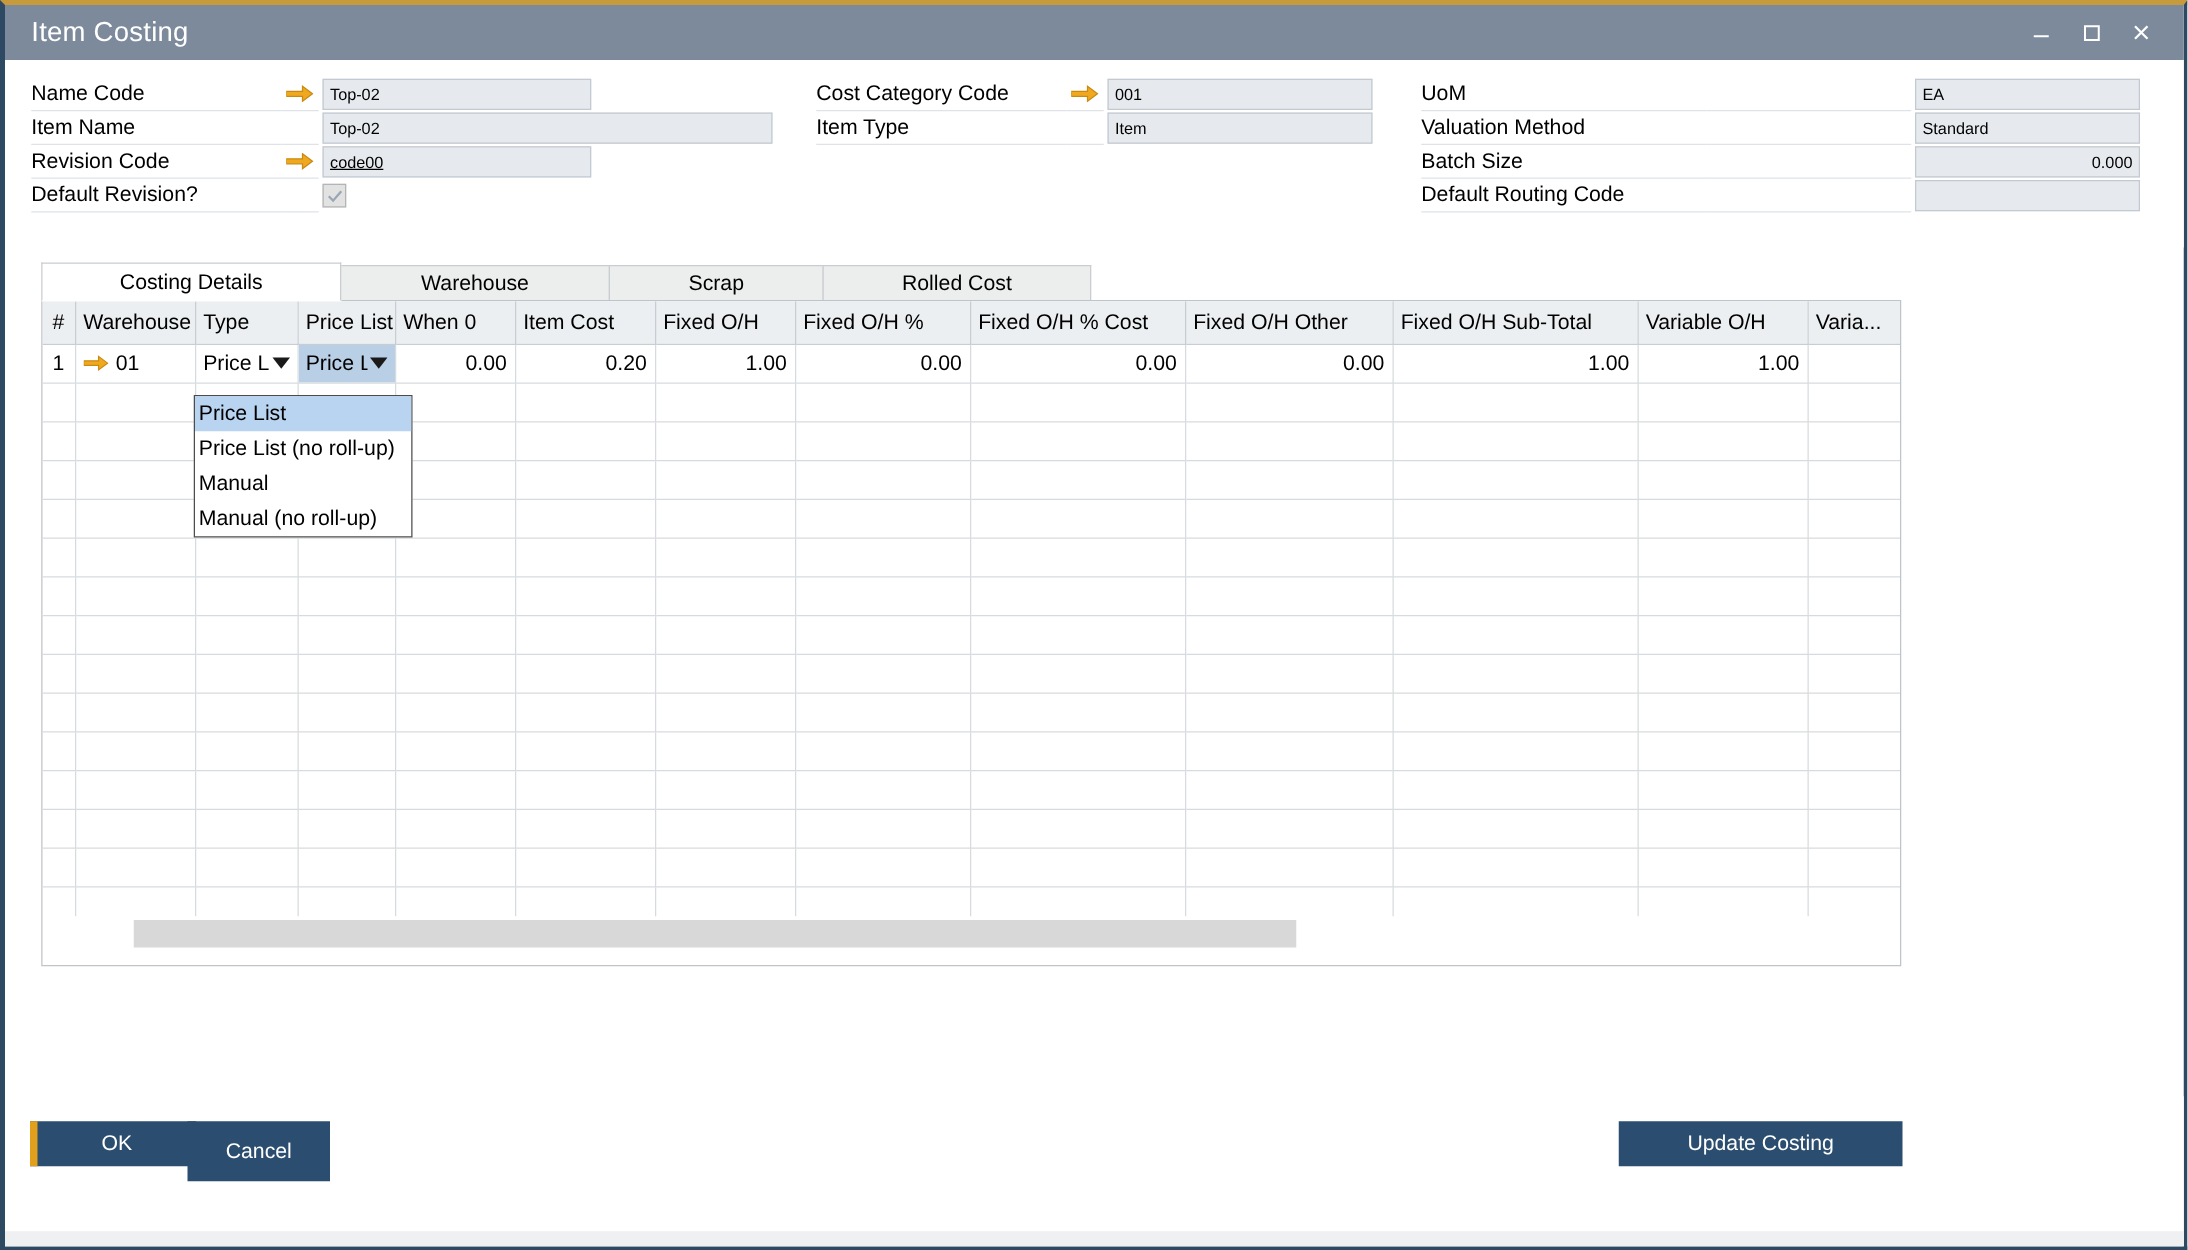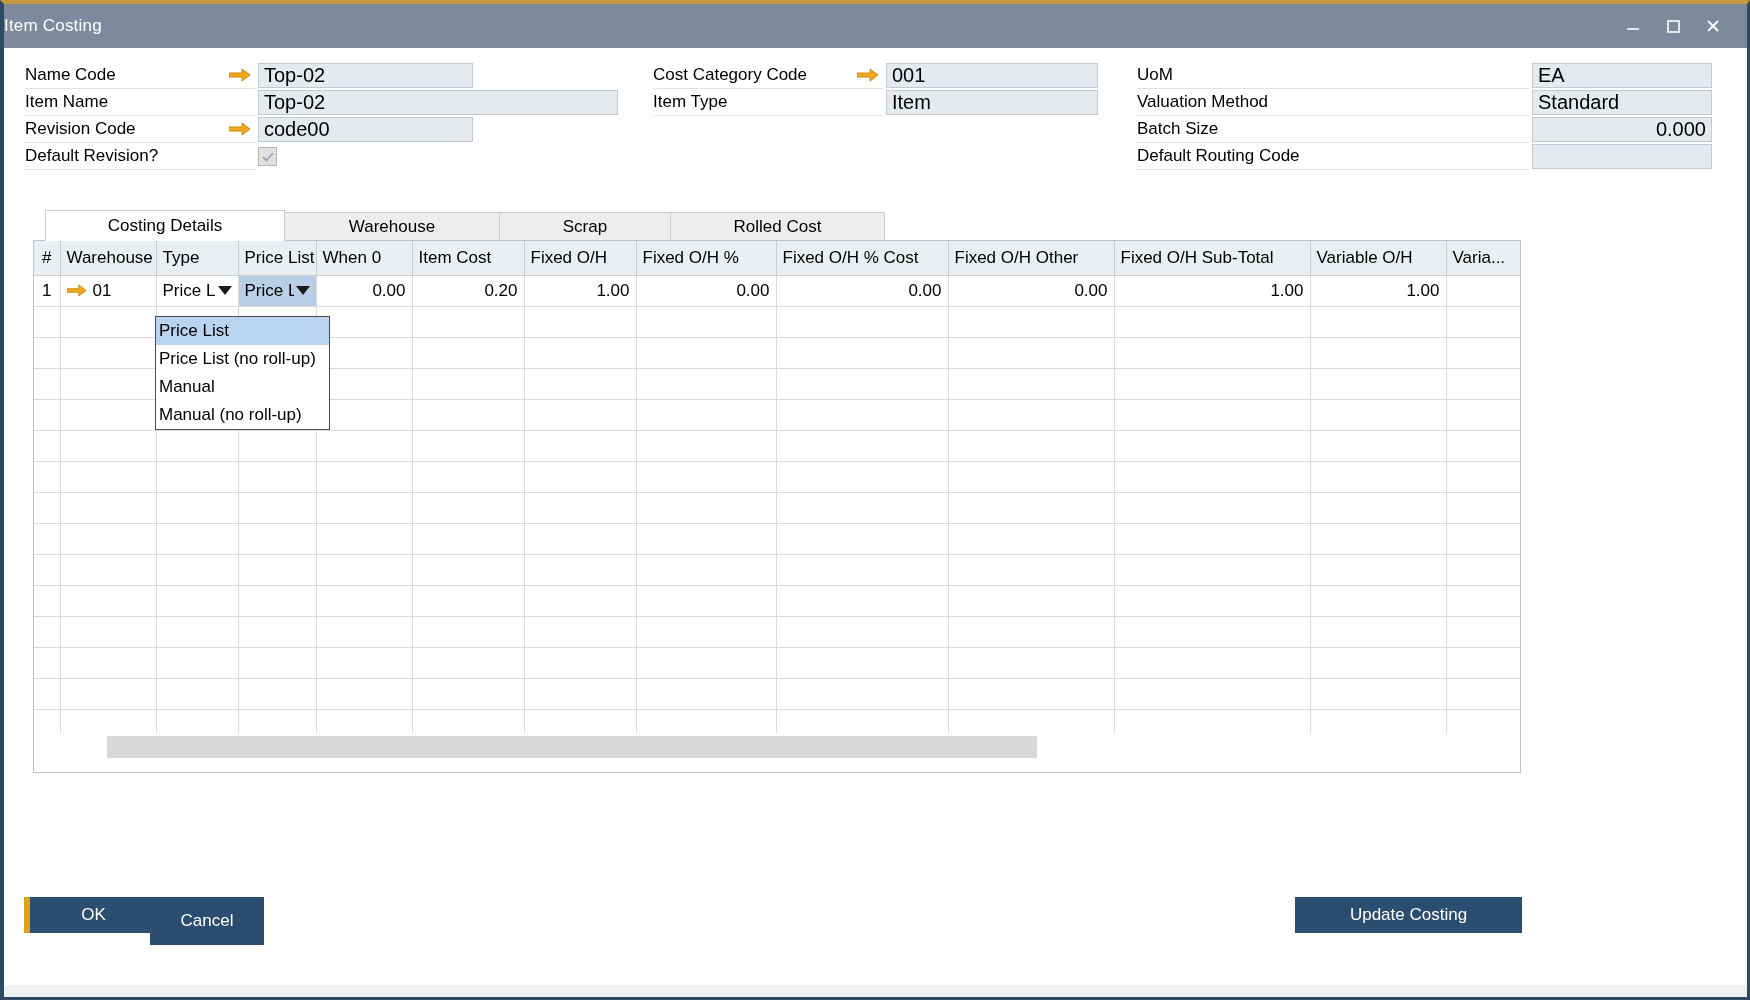--- a/index.html
+++ b/index.html
@@ -23,21 +23,22 @@
 
   
   #titlebar {
     position: absolute; left: 0; top: 0;
     width: 1743px; height: 44px;
     background: #7c8a9b;
     display: flex; align-items: center;
   }
   #titlebar .title {
     color: #ffffff;
-    font-size: 17px;
+    font-size: 22px;
+    margin-left: 21px;
     letter-spacing: .2px;
   }
   #winbtns {
     margin-left: auto; display: flex; align-items: center;
     height: 44px; padding-right: 14px;
   }
   #winbtns .wb {
     width: 40px; height: 44px;
     display: flex; align-items: center; justify-content: center;
     color: #ffffff;
@@ -65,21 +66,21 @@
   .farrow {
     width: 30px; height: 27px;
     border-bottom: 1px solid #dfe3e8;
     display: flex; align-items: center; justify-content: center;
     flex: 0 0 auto;
   }
   .fval {
     height: 25px;
     background: #e6eaee;
     border: 1px solid #c2c9d0;
-    font-size: 20px; color: #000;
+    font-size: 13px; color: #000;
     display: flex; align-items: center;
     padding: 0 5px;
     flex: 0 0 auto;
     margin-left: 3px;
   }
   .fval.num { justify-content: flex-end; }
   .fval.empty { background: #e6eaee; }
   .spacer-line {
     border-bottom: 1px solid #dfe3e8;
     height: 27px;
@@ -104,21 +105,21 @@
     border: 1px solid #c9cdd1;
     border-bottom: none;
     display: flex; align-items: center; justify-content: center;
     font-size: 17px; color: #000;
     margin-right: -1px;
   }
   .tab.active {
     background: #ffffff;
     height: 31px;
     border-bottom: 1px solid #ffffff;
-    position: relative; z-index: 3; margin-left: 12px;
+    position: relative; z-index: 3;
   }
 
   
   #gridpanel {
     position: absolute; left: 29px; top: 236px;
     width: 1488px; height: 533px;
     background: #ffffff;
     border: 1px solid #bfc4c9;
     z-index: 1;
   }
@@ -289,21 +290,21 @@
         <div class="farrow"></div>
         <div class="fval" style="width:360px;">Top-02</div>
       </div>
       <div class="frow">
         <div class="flabel" style="width:200px;">Revision Code</div>
         <div class="farrow">
           <svg width="22" height="14" viewBox="0 0 22 14">
               <path d="M0 5 L13 5 L13 1 L21 7 L13 13 L13 9 L0 9 Z" fill="#f0a81e" stroke="#c98a12" stroke-width="1"></path>
             </svg>
         </div>
-        <div class="fval" style="width:215px;">code00</div>
+        <div class="fval" style="width:215px;text-decoration:underline;">code00</div>
       </div>
       <div class="frow">
         <div class="flabel" style="width:200px;">Default Revision?</div>
         <div class="farrow"></div>
         <div style="margin-left:3px;">
           <div class="chk">
             <svg width="14" height="14" viewBox="0 0 14 14">
                 <path d="M2 7 L5.5 10.5 L12 3" fill="none" stroke="#9aa6b3" stroke-width="1.8"></path>
               </svg>
           </div>

